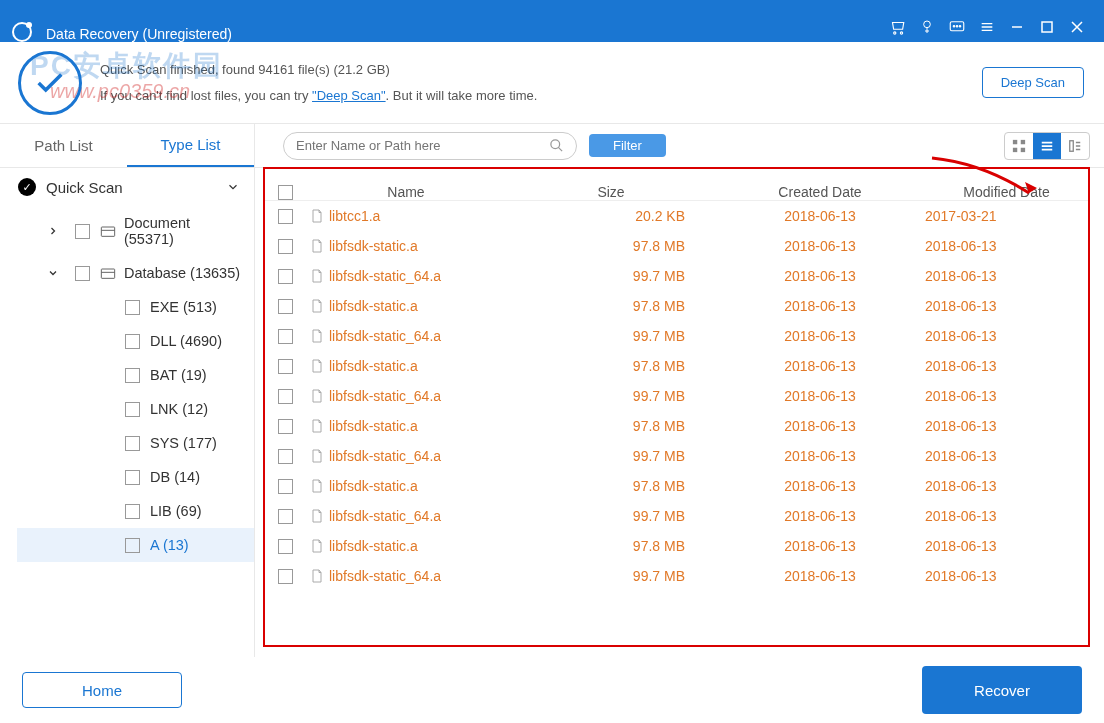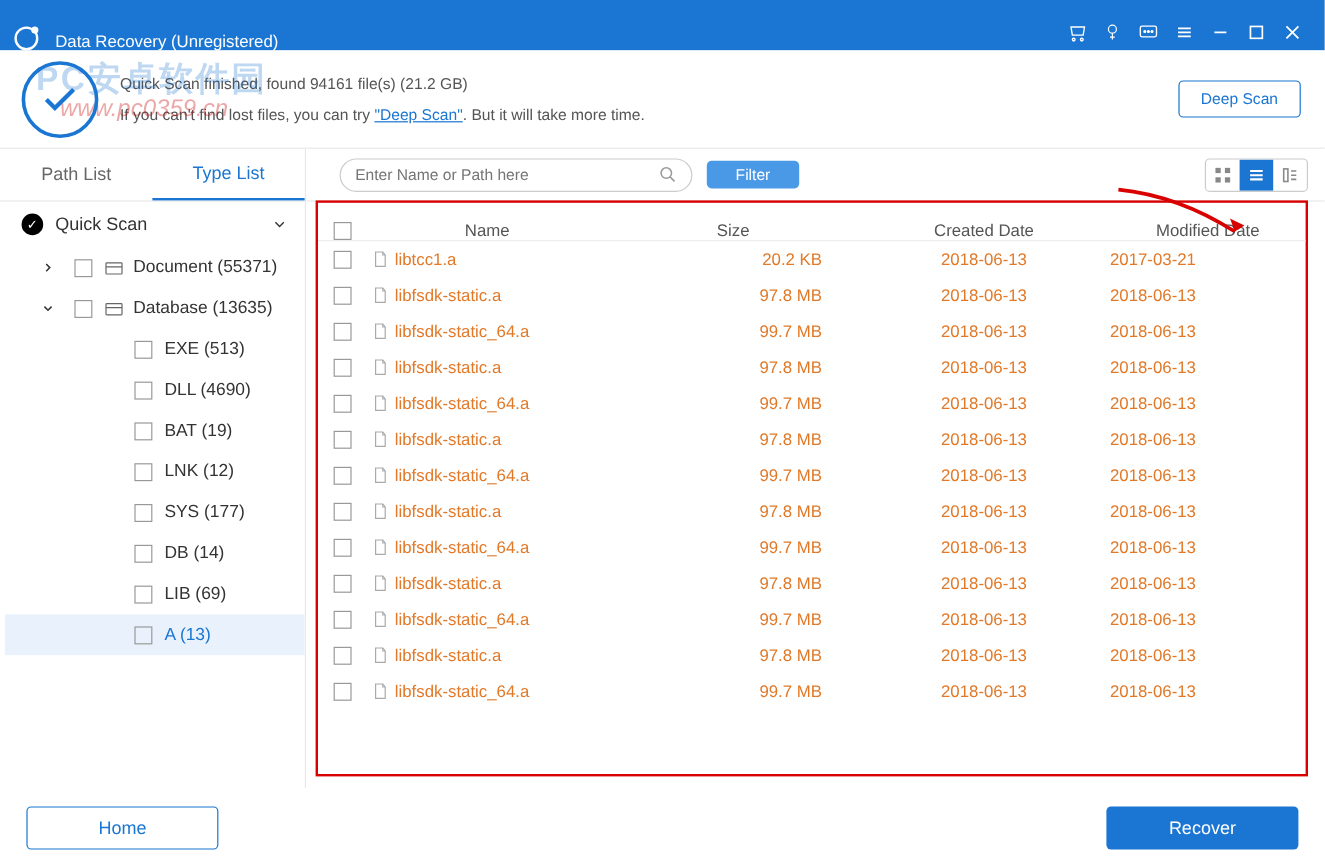--- a/index.html
+++ b/index.html
@@ -17,21 +17,21 @@
 .deep-scan-btn { border: 1px solid #1a76d2; color: #1a76d2; background: #fff; border-radius: 4px; padding: 7px 18px; font-size: 13px; cursor: pointer; }
 .watermark { position: absolute; top: 5px; left: 30px; font-size: 28px; color: rgba(0,100,200,0.25); font-weight: bold; pointer-events: none; letter-spacing: 2px; }
 .watermark2 { position: absolute; top: 38px; left: 50px; font-size: 20px; color: rgba(200,0,0,0.35); pointer-events: none; font-style: italic;}
 .main { display: flex; height: 533px; }
 .sidebar { width: 255px; border-right: 1px solid #e8e8e8; overflow: hidden; }
 .tabs { display: flex; height: 44px; border-bottom: 1px solid #e8e8e8; }
 .tab { flex: 1; display: flex; align-items: center; justify-content: center; font-size: 15px; color: #666; cursor: pointer; }
 .tab.active { color: #1a76d2; border-bottom: 2px solid #1a76d2; }
 .qs-row { display: flex; align-items: center; padding: 10px 14px 10px 18px; font-size: 15px; color: #333; }
 .qs-row .dot { width: 18px; height: 18px; background: #000; border-radius: 50%; display: flex; align-items: center; justify-content: center; color: #fff; font-size: 11px; margin-right: 10px; }
-.tree { padding-left: 4px; }
+.tree { padding-left: 17px; }
 .tree-row { display: flex; align-items: center; padding: 9px 10px 9px 30px; font-size: 14.5px; color: #333; cursor: pointer; }
 .tree-row.sub { padding-left: 98px; }
 .tree-row.selected { background: #e9f2fc; color: #1a76d2; }
 .tree-row .chev { width: 18px; text-align: center; font-size: 12px; color: #333; }
 .tree-row .cb { width: 15px; height: 15px; border: 1px solid #999; margin: 0 10px; }
 .tree-row .typeicon { color: #666; margin-right: 8px; font-size: 14px; }
 .content { flex: 1; display: flex; flex-direction: column; }
 .toolbar { height: 44px; display: flex; align-items: center; padding: 0 14px 0 28px; border-bottom: 1px solid #e8e8e8; gap: 12px; }
 .search-box { width: 294px; height: 28px; border: 1px solid #ccc; border-radius: 14px; display: flex; align-items: center; padding: 0 12px; font-size: 13px; color: #999; }
 .search-box input { border: none; outline: none; flex: 1; font-size: 13px; }
@@ -51,21 +51,21 @@
 .trow { display: flex; height: 30px; align-items: center; font-size: 14px; color: #e17928; }
 .trow .cbcell { width: 40px; display: flex; justify-content: center; }
 .trow .cbcell div { width: 15px; height: 15px; border: 1px solid #999; }
 .trow .ficon { color: #aaa; margin-right: 6px; font-size: 13px; }
 .td-name { width: 202px; padding-left: 6px; display: flex; align-items: center; }
 .td-size { width: 208px; text-align: right; padding-right: 30px; }
 .td-created { width: 210px; text-align: center; }
 .td-modified { flex: 1; text-align: left; }
 .footer { height: 66px; display: flex; align-items: center; padding: 0 22px; }
 .home-btn { border: 1px solid #1a76d2; color: #1a76d2; background: #fff; border-radius: 4px; width: 160px; height: 36px; font-size: 15px; cursor: pointer; }
-.recover-btn { background: #1a76d2; color: #fff; border: none; border-radius: 4px; width: 160px; height: 36px; font-size: 15px; cursor: pointer; margin-left: auto; }
+.recover-btn { background: #1a76d2; color: #fff; border: none; border-radius: 4px; width: 160px; height: 48px; font-size: 15px; cursor: pointer; margin-left: auto; }
 svg { display: block; }
 </style>
 </head>
 <body>
 
 <div class="titlebar">
   <div class="logo"></div>
   <div class="title">Data Recovery (Unregistered)</div>
   <div class="spacer"></div>
   <div class="winbtn">

